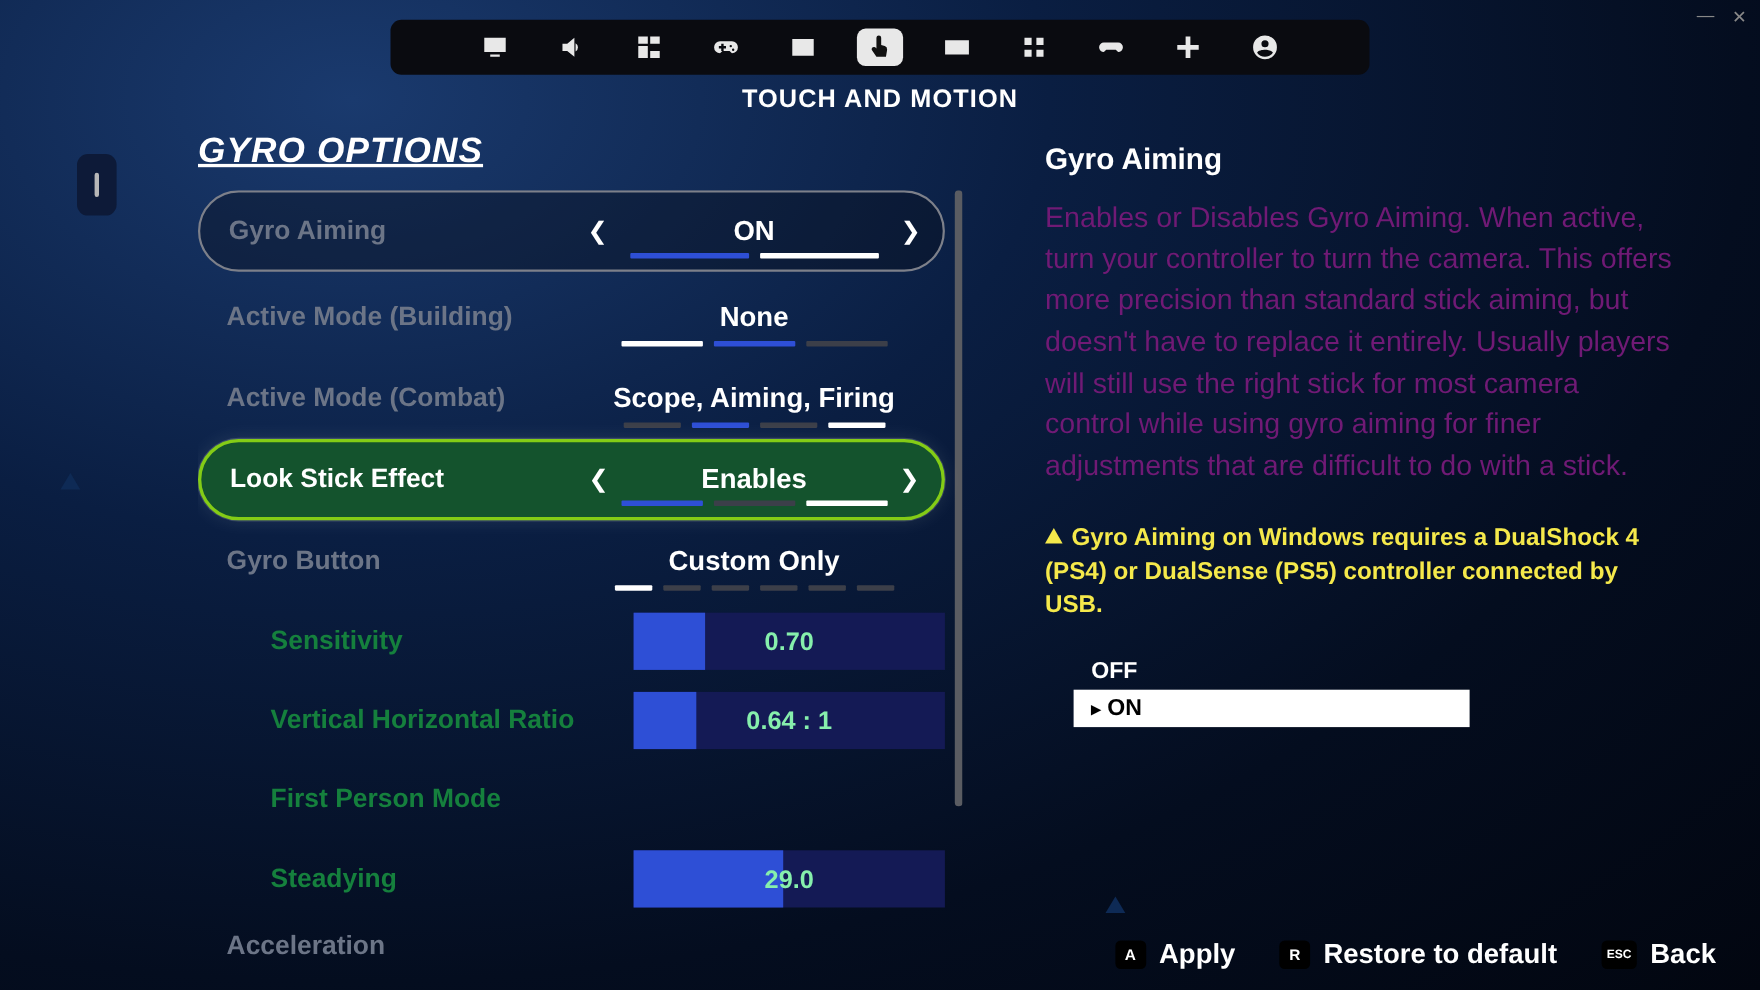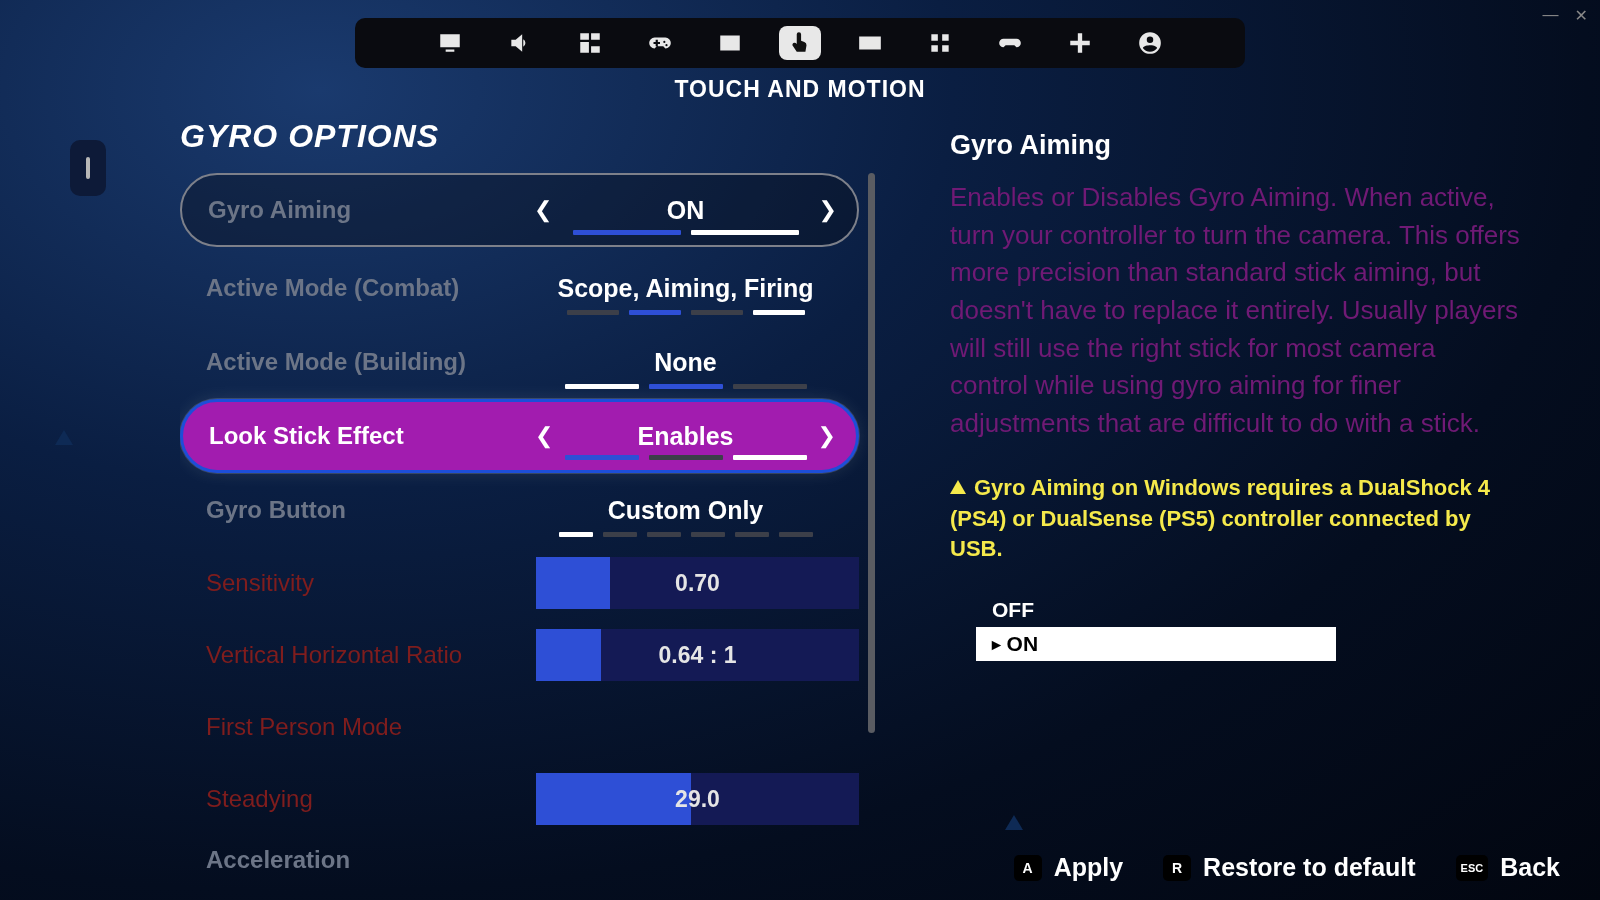--- a/index.html
+++ b/index.html
@@ -35,31 +35,31 @@
 
   
   .side-pill { position: absolute; left: 70px; top: 140px; width: 36px; height: 56px; background: #0d1a38; border-radius: 10px; display:flex; align-items:center; justify-content:center; }
   .side-pill .bar { width:4px; height:22px; background:#b7b7b7; border-radius:2px; }
   .tri { position:absolute; width:0; height:0; border-left:9px solid transparent; border-right:9px solid transparent; border-bottom:15px solid #0e2a55; }
   .tri.a { left: 55px; top: 430px; }
   .tri.b { left: 1005px; top: 815px; }
 
   
   .main { position:absolute; left: 180px; top: 118px; width: 695px; height: 760px; }
-  .section-title { font-weight:900; font-style:italic; font-size: 32px; letter-spacing:1px; color:#fff; margin-bottom: 18px; }
+  .section-title { font-weight:900; font-style:italic; font-size: 32px; letter-spacing:1px; color:#fff; margin-bottom: 18px; text-decoration: underline; }
 
   .list { position:relative; height: 700px; overflow:hidden; padding-right: 16px; }
   .scrollbar { position:absolute; right: 0; top: 0; width: 7px; height: 560px; background:#5a5c62; border-radius:4px; }
 
   .row { display:flex; align-items:center; height: 74px; padding: 0 24px 0 26px; border-radius: 40px; position:relative; }
   .row .label { flex: 0 0 330px; font-size: 24px; font-weight: 700; color:#6c7587; }
   .row .value-area { flex: 1; position:relative; height: 100%; display:flex; align-items:center; justify-content:center; }
 
   .row.boxed { border: 2px solid #7d808a; background: rgba(10,12,20,.35); margin-bottom: 4px; }
-  .row.focused { border: 3px solid #1d4ed8; background: #a21caf; box-shadow: 0 0 0 1px rgba(255,255,255,.15), 0 0 18px rgba(255,255,255,.1); border-radius: 44px; justify-content: center; }
+  .row.focused { border: 3px solid #84cc16; background: #14532d; box-shadow: 0 0 0 1px rgba(255,255,255,.15), 0 0 18px rgba(255,255,255,.1); border-radius: 44px; justify-content: center; }
   .row.focused .label { color:#fff; }
 
   .value-text { font-size: 25px; font-weight:700; color:#fff; text-align:center; width:100%; }
   .row:not(.focused):not(.boxed) .value-text.dim { color:#fff; }
 
   .chev { position:absolute; top:50%; transform:translateY(-50%); font-size:22px; color:#fff; cursor:pointer; }
   .chev.l { left: -4px; }
   .chev.r { right: -4px; }
   .row:not(.focused):not(.boxed) .chev { color:#46506a; }
 
@@ -71,23 +71,23 @@
   .seg.g { background:#3c3f49; }
 
   .segs.s2 .seg { width: 108px; }
   .segs.s3 .seg { width: 74px; }
   .segs.s4 .seg { width: 52px; }
   .segs.s6 .seg { width: 34px; }
 
   
   .slider { width: 342px; height: 52px; background:#141a55; position:relative; }
   .slider .fill { position:absolute; left:0; top:0; bottom:0; background:#2e4fd6; }
-  .slider .txt { position:absolute; inset:0; display:flex; align-items:center; justify-content:center; font-size:23px; font-weight:700; color:#e5e5e5; }
+  .slider .txt { position:absolute; inset:0; display:flex; align-items:center; justify-content:center; font-size:23px; font-weight:700; color:#86efac; }
   .slider-row { display:flex; align-items:center; height:72px; padding-left:26px; }
-  .slider-row .label { flex:0 0 330px; font-size:24px; font-weight:400; color:#7f1d1d; }
+  .slider-row .label { flex:0 0 330px; font-size:24px; font-weight:700; color:#15803d;margin-left:40px; }
 
   
   .help { position:absolute; left: 950px; top: 130px; width: 570px; }
   .help h2 { font-size:27px; font-weight:800; color:#fff; margin-bottom: 18px; }
   .help p { font-size:26px; line-height:1.45; color:#701a75; font-weight:400; }
   .warn { margin-top: 30px; color:#f5e94b; font-size:22px; font-weight:800; line-height:1.4; }
   .warn .tri-ic { display:inline-block; width:0;height:0;border-left:8px solid transparent;border-right:8px solid transparent;border-bottom:14px solid #f5e94b; margin-right:8px; position:relative; top:-1px; }
 
   .opts { margin-top: 28px; margin-left: 26px; width: 360px; }
   .opt { height: 34px; display:flex; align-items:center; padding-left: 16px; font-size:21px; font-weight:800; color:#fff; }
@@ -186,40 +186,40 @@
         <div class="value-text">ON</div>
         <span class="chev r">❯</span>
         <div class="segs s2">
           <div class="seg b"></div>
             <div class="seg w"></div>
         </div>
       </div>
     </div>
 
     <div class="row">
+      <div class="label">Active Mode (Building)</div>
+      <div class="value-area">
+        <div class="value-text dim">None</div>
+        <div class="segs s3">
+          <div class="seg w"></div>
+            <div class="seg b"></div>
+            <div class="seg g"></div>
+        </div>
+      </div>
+    </div>
+
+    <div class="row">
       <div class="label">Active Mode (Combat)</div>
       <div class="value-area">
         <div class="value-text dim">Scope, Aiming, Firing</div>
         <div class="segs s4">
           <div class="seg g"></div>
             <div class="seg b"></div>
             <div class="seg g"></div>
             <div class="seg w"></div>
-        </div>
-      </div>
-    </div>
-
-    <div class="row">
-      <div class="label">Active Mode (Building)</div>
-      <div class="value-area">
-        <div class="value-text dim">None</div>
-        <div class="segs s3">
-          <div class="seg w"></div>
-            <div class="seg b"></div>
-            <div class="seg g"></div>
         </div>
       </div>
     </div>
 
     <div class="row focused">
       <div class="label">Look Stick Effect</div>
       <div class="value-area">
         <span class="chev l">❮</span>
         <div class="value-text">Enables</div>
         <span class="chev r">❯</span>

